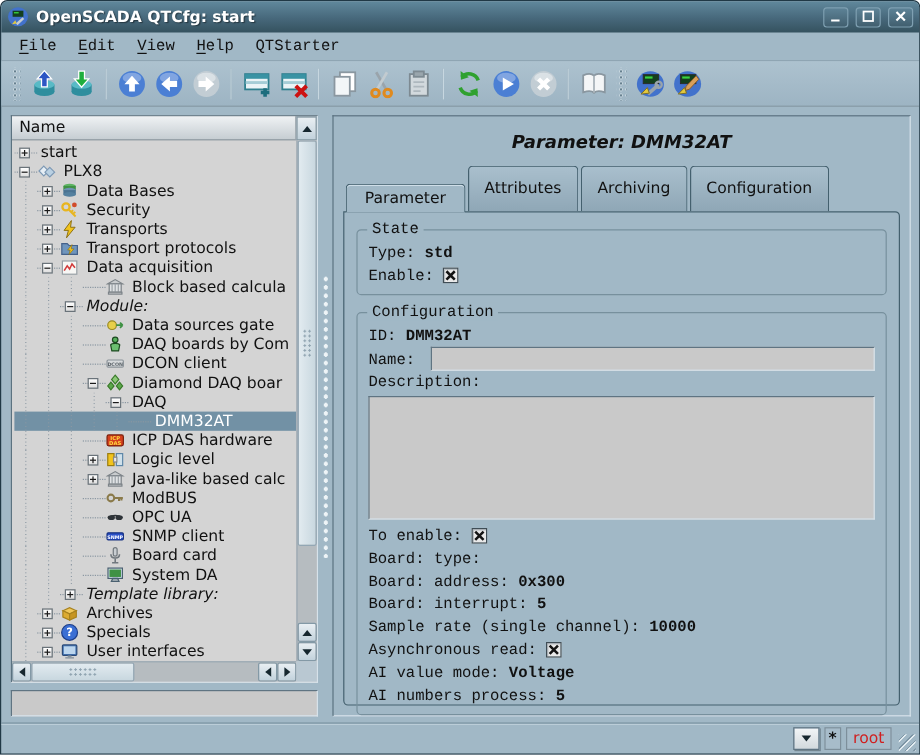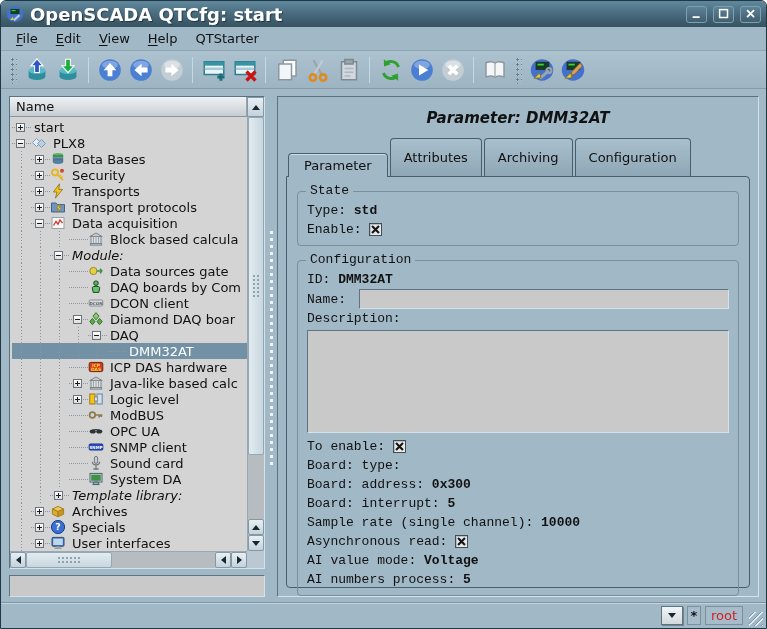--- a/index.html
+++ b/index.html
@@ -6,29 +6,29 @@
     font-family:"DejaVu Sans","Liberation Sans",sans-serif;font-size:13px;color:#111;}
   *{box-sizing:border-box;}
   .icon{display:inline-flex;align-items:center;justify-content:center;line-height:0;flex:none;}
 
   .window{width:767px;height:629px;display:flex;flex-direction:column;
     background:#a1b8c6;border:1px solid #203845;border-radius:6px 6px 0 0;overflow:hidden;}
 
   
   .titlebar{height:26px;flex:none;display:flex;align-items:center;gap:6px;padding:0 5px;
     background:linear-gradient(#60889c,#47687b 55%,#35525f);border-radius:5px 5px 0 0;}
-  .titlebar .title{color:#fff;font-weight:bold;font-size:18px;flex:1;
+  .titlebar .title{color:#fff;font-weight:bold;font-size:13px;flex:1;
     text-shadow:1px 1px 1px rgba(0,0,0,.45);white-space:nowrap;overflow:hidden;}
   .winbtn{width:21px;height:17px;border:1px solid #7fa0b2;border-radius:3px;
     background:linear-gradient(#5d8296,#415f6f);display:inline-flex;align-items:center;justify-content:center;}
 
   
   .menubar{height:24px;flex:none;display:flex;align-items:center;padding:0 6px;
     border-bottom:1px solid #8fa5b3;}
-  .menu-item{padding:3px 9px;white-space:nowrap;}
+  .menu-item{padding:3px 9px;white-space:nowrap;font-family:Liberation Mono, monospace;}
   .menu-item u{text-underline-offset:2px;}
 
   
   .toolbar{height:38px;flex:none;display:flex;align-items:center;padding:2px 4px;
     background:linear-gradient(#adc2cf,#9db4c3);border-bottom:1px solid #8699a5;}
   .tb-handle{width:8px;height:28px;margin:0 4px;flex:none;
     background-image:radial-gradient(circle,#66808f 30%,#dde7ec 34%,transparent 42%);
     background-size:5px 5px;background-position:1px 1px;}
   .tb-btn{width:31px;height:31px;flex:none;display:flex;align-items:center;justify-content:center;border-radius:3px;}
   .tb-sep{width:1px;height:26px;flex:none;background:#7f98a7;border-right:1px solid #c7d7e0;margin:0 5px;}
@@ -540,48 +540,48 @@
             </div>
             <div class="trow">
               <span class="guide"></span>
               <span class="guide"></span>
               <span class="guide"></span>
               <span class="mcell">
                 <span class="marker plus"></span>
               </span>
               <span class="icon ticon">
                 <svg width="16" height="16" viewBox="0 0 16 16" xmlns="http://www.w3.org/2000/svg">
+                  <rect x="1.8" y="3" width="5.2" height="10" fill="#f2c41d" stroke="#9a7d10"></rect>
+                  <rect x="9" y="3" width="5.2" height="10" fill="#cfe0ea" stroke="#5e87a8"></rect>
+                  <rect x="6.6" y="6" width="2.8" height="4" fill="#ececec" stroke="#888"></rect>
+                </svg>
+              </span>
+              <span class="tlabel">Logic level</span>
+            </div>
+            <div class="trow">
+              <span class="guide"></span>
+              <span class="guide"></span>
+              <span class="guide"></span>
+              <span class="mcell">
+                <span class="marker plus"></span>
+              </span>
+              <span class="icon ticon">
+                <svg width="16" height="16" viewBox="0 0 16 16" xmlns="http://www.w3.org/2000/svg">
                   <path d="M1.8 5.5 L8 2 L14.2 5.5 Z" fill="#c9ccce" stroke="#7c8388"></path>
                   <rect x="3" y="5.5" width="10" height="7" fill="#dfe2e4" stroke="#7c8388"></rect>
                   <path d="M5.4 5.5 V12.5 M8 5.5 V12.5 M10.6 5.5 V12.5" stroke="#9aa1a6"></path>
                   <rect x="2.4" y="12.5" width="11.2" height="1.6" fill="#c9ccce" stroke="#7c8388"></rect>
                 </svg>
               </span>
               <span class="tlabel">Java-like based calc</span>
             </div>
             <div class="trow">
               <span class="guide"></span>
               <span class="guide"></span>
               <span class="guide"></span>
-              <span class="mcell">
-                <span class="marker plus"></span>
-              </span>
-              <span class="icon ticon">
-                <svg width="16" height="16" viewBox="0 0 16 16" xmlns="http://www.w3.org/2000/svg">
-                  <rect x="1.8" y="3" width="5.2" height="10" fill="#f2c41d" stroke="#9a7d10"></rect>
-                  <rect x="9" y="3" width="5.2" height="10" fill="#cfe0ea" stroke="#5e87a8"></rect>
-                  <rect x="6.6" y="6" width="2.8" height="4" fill="#ececec" stroke="#888"></rect>
-                </svg>
-              </span>
-              <span class="tlabel">Logic level</span>
-            </div>
-            <div class="trow">
-              <span class="guide"></span>
-              <span class="guide"></span>
-              <span class="guide"></span>
               <span class="mcell"></span>
               <span class="icon ticon">
                 <svg width="16" height="16" viewBox="0 0 16 16" xmlns="http://www.w3.org/2000/svg">
                   <circle cx="4.4" cy="8" r="2.8" fill="none" stroke="#8a7a4a" stroke-width="1.7"></circle>
                   <path d="M7 8 H14.4 M11.2 8 V10.6 M13.2 8 V10" stroke="#8a7a4a" stroke-width="1.7"></path>
                 </svg>
               </span>
               <span class="tlabel">ModBUS</span>
             </div>
             <div class="trow">
@@ -616,21 +616,21 @@
               <span class="guide"></span>
               <span class="guide"></span>
               <span class="mcell"></span>
               <span class="icon ticon">
                 <svg width="16" height="16" viewBox="0 0 16 16" xmlns="http://www.w3.org/2000/svg">
                   <rect x="6.4" y="1.4" width="3.2" height="7" rx="1.6" fill="#c9ced2" stroke="#70787e"></rect>
                   <path d="M4.4 6.8 C4.4 11 11.6 11 11.6 6.8" fill="none" stroke="#70787e" stroke-width="1.3"></path>
                   <path d="M8 10.4 V14 M5.4 14 H10.6" stroke="#70787e" stroke-width="1.3"></path>
                 </svg>
               </span>
-              <span class="tlabel">Sound card</span>
+              <span class="tlabel">Board card</span>
             </div>
             <div class="trow">
               <span class="guide"></span>
               <span class="guide"></span>
               <span class="guide"></span>
               <span class="mcell"></span>
               <span class="icon ticon">
                 <svg width="16" height="16" viewBox="0 0 16 16" xmlns="http://www.w3.org/2000/svg">
                   <rect x="2" y="2.4" width="12" height="8.6" fill="#cfe0ea" stroke="#4a6070"></rect>
                   <rect x="3.2" y="3.6" width="9.6" height="6.2" fill="#3f9144"></rect>

